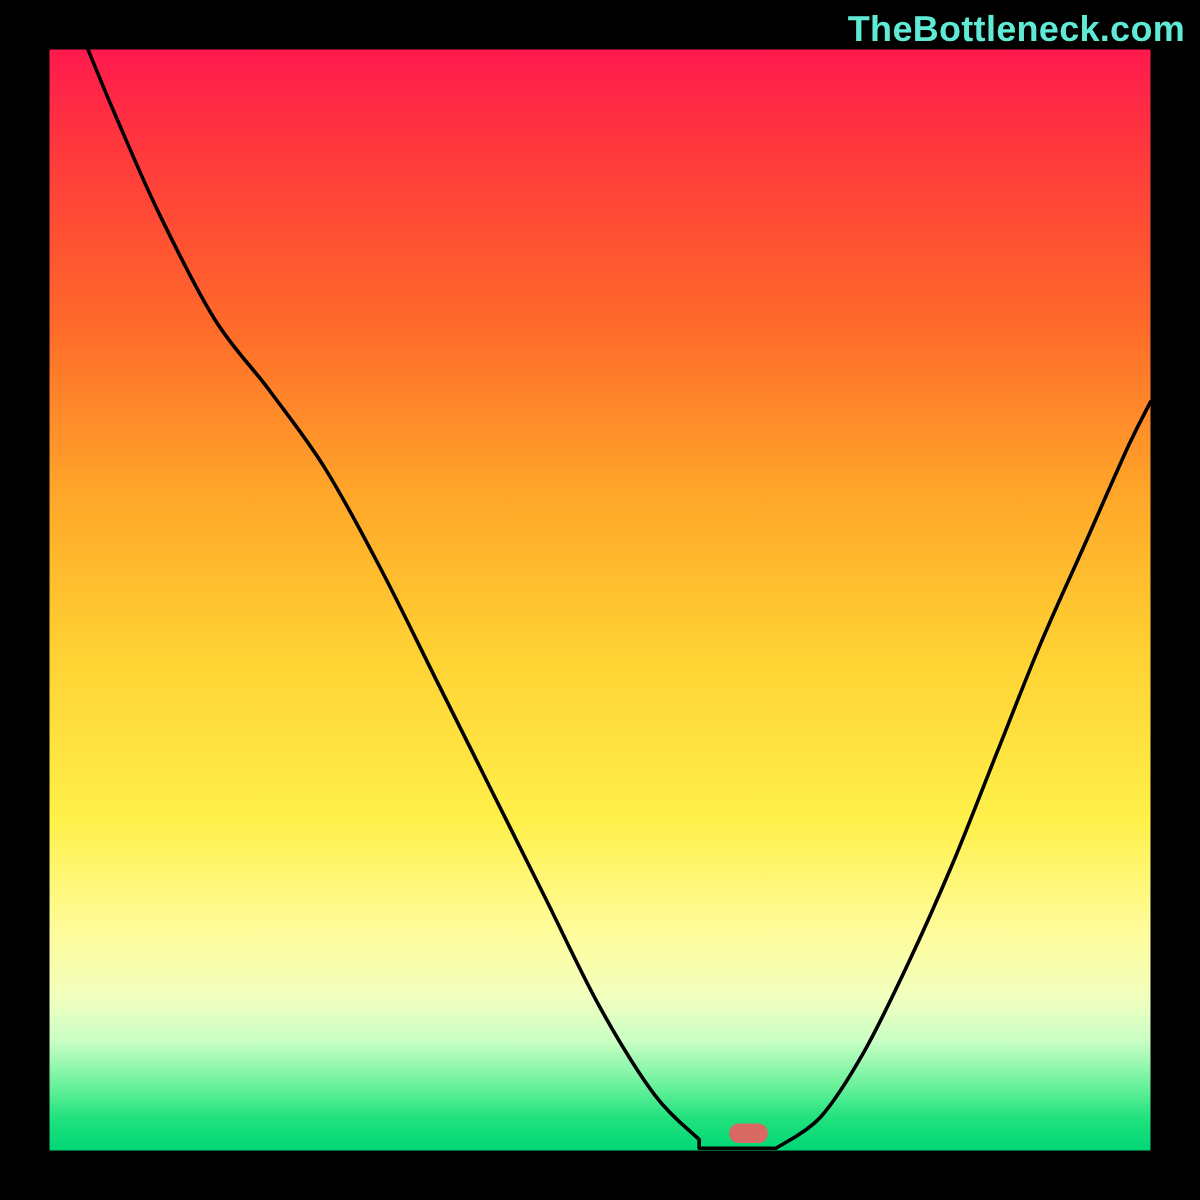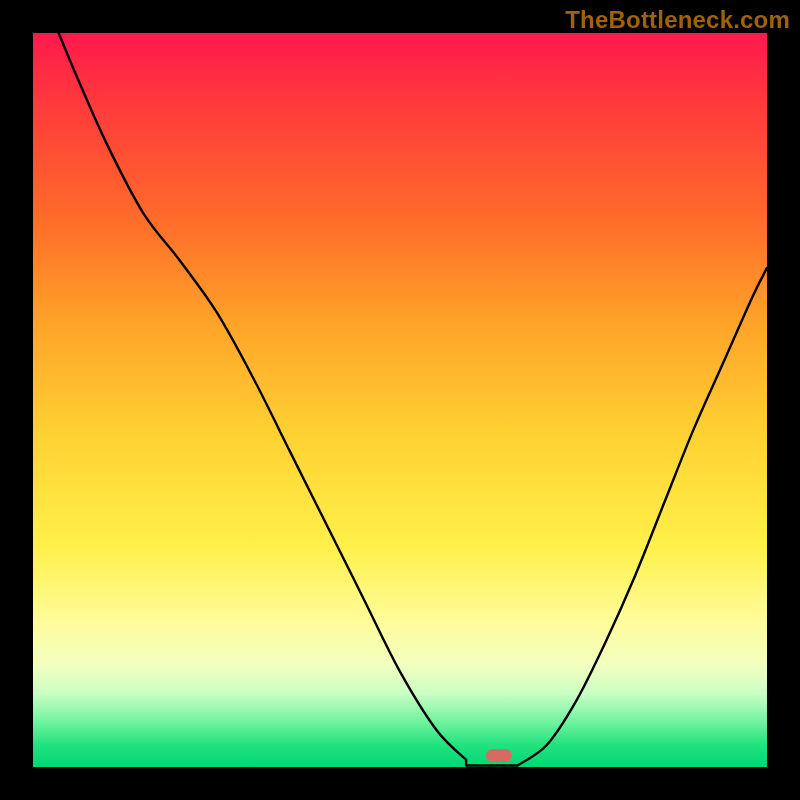--- a/index.html
+++ b/index.html
@@ -39,21 +39,21 @@
       #00d775 100%
     );
   }
   .watermark {
     position: absolute;
     top: 6px;
     right: 10px;
     font-family: Arial, Helvetica, sans-serif;
     font-size: 24px;
     font-weight: bold;
-    color: #a16207;
+    color: #5eead4;
     letter-spacing: 0.2px;
     user-select: none;
   }
   svg.curve {
     position: absolute;
     left: 33px;
     top: 33px;
     width: 734px;
     height: 734px;
     overflow: visible;

